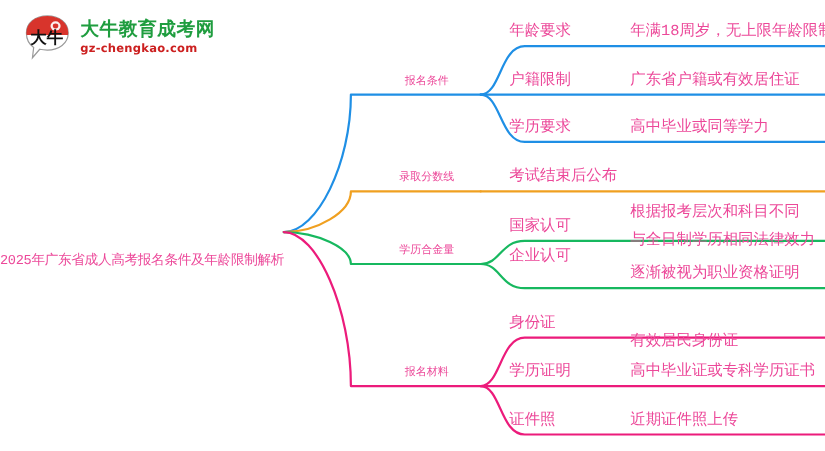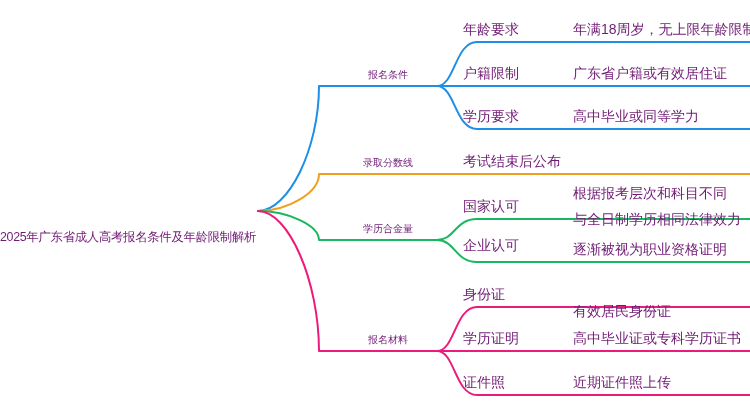--- a/index.html
+++ b/index.html
@@ -27,40 +27,59 @@
     margin-top:3px;white-space:nowrap;
   }
 
   
   svg.map{position:absolute;left:0;top:0;width:750px;height:410px;}
   svg.map path{fill:none;stroke-linecap:round;stroke-linejoin:round;}
 
   
   .node{
     position:absolute;
-    font-family:Liberation Sans, sans-serif;
-    color:#701a75;
+    font-family:Liberation Mono, monospace;
+    color:#ec4899;
     white-space:nowrap;
     line-height:1;
   }
   .root-node{
     font-size:12.4px;
     letter-spacing:-0.3px;
     transform:translateY(-50%);
     margin-top:26px;
   }
   .lvl2{font-size:10px;transform:translate(-50%,-100%);}
   .lvl3{font-size:14px;transform:translate(0,-100%);}
   .lvl4{font-size:14px;transform:translate(0,-100%);}
 </style>
 </head>
 <body>
 
 <div id="stage">
 
+  <div class="logo">
+    <div class="logo-mark">
+      <svg width="46" height="44" viewBox="0 0 46 44" aria-hidden="true">
+        <path d="M4 18 C4 8.5 12.5 2.5 23 2.5 C33.5 2.5 42 8.5 42 18
+                 C42 27.5 33.5 33.5 23 33.5 C20.5 33.5 18.2 33.25 16.1 32.8
+                 L9.5 40.5 L10.6 31.2 C6.6 28.3 4 23.6 4 18 Z" fill="#ffffff" stroke="#9a9a9a" stroke-width="1.1"></path>
+        <path d="M4 17.6 C4 8.4 12.5 2.5 23 2.5 C33.5 2.5 42 8.4 42 17.6
+                 C42 18.4 41.95 19.2 41.85 19.9 L4.15 19.9
+                 C4.05 19.2 4 18.4 4 17.6 Z" fill="#d8342c"></path>
+        <ellipse cx="30.5" cy="11.6" rx="4.6" ry="4.2" fill="#ffffff" opacity="0.92"></ellipse>
+        <ellipse cx="30.5" cy="11.6" rx="2.5" ry="2.2" fill="#d8342c"></ellipse>
+        <text x="22.5" y="27" text-anchor="middle" font-family="DejaVu Sans, Liberation Sans, sans-serif" font-size="15" font-weight="bold" fill="#111111">大牛</text>
+      </svg>
+    </div>
+    <div class="logo-text">
+      <div class="logo-title">大牛教育成考网</div>
+      <div class="logo-sub">gz-chengkao.com</div>
+    </div>
+  </div>
 
   <svg class="map" viewBox="0 0 750 410">
     <g id="wires">
         <path d="M 258 211 C 288.5 211, 319 148.5, 319 86 L 437 86" stroke="#1f8fe5" stroke-width="2"></path>
         <path d="M 437 86 C 455 86, 455 42, 477 42 L 750 42" stroke="#1f8fe5" stroke-width="2"></path>
         <path d="M 437 86 L 750 86" stroke="#1f8fe5" stroke-width="2"></path>
         <path d="M 437 86 C 455 86, 455 129, 477 129 L 750 129" stroke="#1f8fe5" stroke-width="2"></path>
         <path d="M 258 211 C 288.5 211, 319 192.5, 319 174 L 437 174" stroke="#f0a020" stroke-width="2"></path>
         <path d="M 437 174 L 750 174" stroke="#f0a020" stroke-width="2"></path>
         <path d="M 258 211 C 288.5 211, 319 225.5, 319 240 L 437 240" stroke="#17b85f" stroke-width="2"></path>
@@ -81,21 +100,21 @@
       <div class="node lvl3" style="left: 463px; top: 80px;">户籍限制</div>
       <div class="node lvl4" style="left: 573px; top: 80px;">广东省户籍或有效居住证</div>
       <div class="node lvl3" style="left: 463px; top: 123px;">学历要求</div>
       <div class="node lvl4" style="left: 573px; top: 123px;">高中毕业或同等学力</div>
       <div class="node lvl2" style="left: 388px; top: 168px;">录取分数线</div>
       <div class="node lvl3" style="left: 463px; top: 168px;">考试结束后公布</div>
       <div class="node lvl4" style="left: 573px; top: 168px; margin-top: 32px;">根据报考层次和科目不同</div>
       <div class="node lvl2" style="left: 388px; top: 234px;">学历合金量</div>
       <div class="node lvl3" style="left: 463px; top: 213px;">国家认可</div>
       <div class="node lvl4" style="left: 573px; top: 226px;">与全日制学历相同法律效力</div>
-      <div class="node lvl3" style="left: 463px; top: 252px;">企业认可</div>
+      <div class="node lvl3" style="left: 463px; top: 240px;">企业认可</div>
       <div class="node lvl4" style="left: 573px; top: 256px;">逐渐被视为职业资格证明</div>
       <div class="node lvl2" style="left: 388px; top: 345px;">报名材料</div>
       <div class="node lvl3" style="left: 463px; top: 301px;">身份证</div>
       <div class="node lvl4" style="left: 573px; top: 318px;">有效居民身份证</div>
       <div class="node lvl3" style="left: 463px; top: 345px;">学历证明</div>
       <div class="node lvl4" style="left: 573px; top: 345px;">高中毕业证或专科学历证书</div>
       <div class="node lvl3" style="left: 463px; top: 389px; text-align: center;">证件照</div>
       <div class="node lvl4" style="left: 573px; top: 389px;">近期证件照上传</div>
     </div>
 

